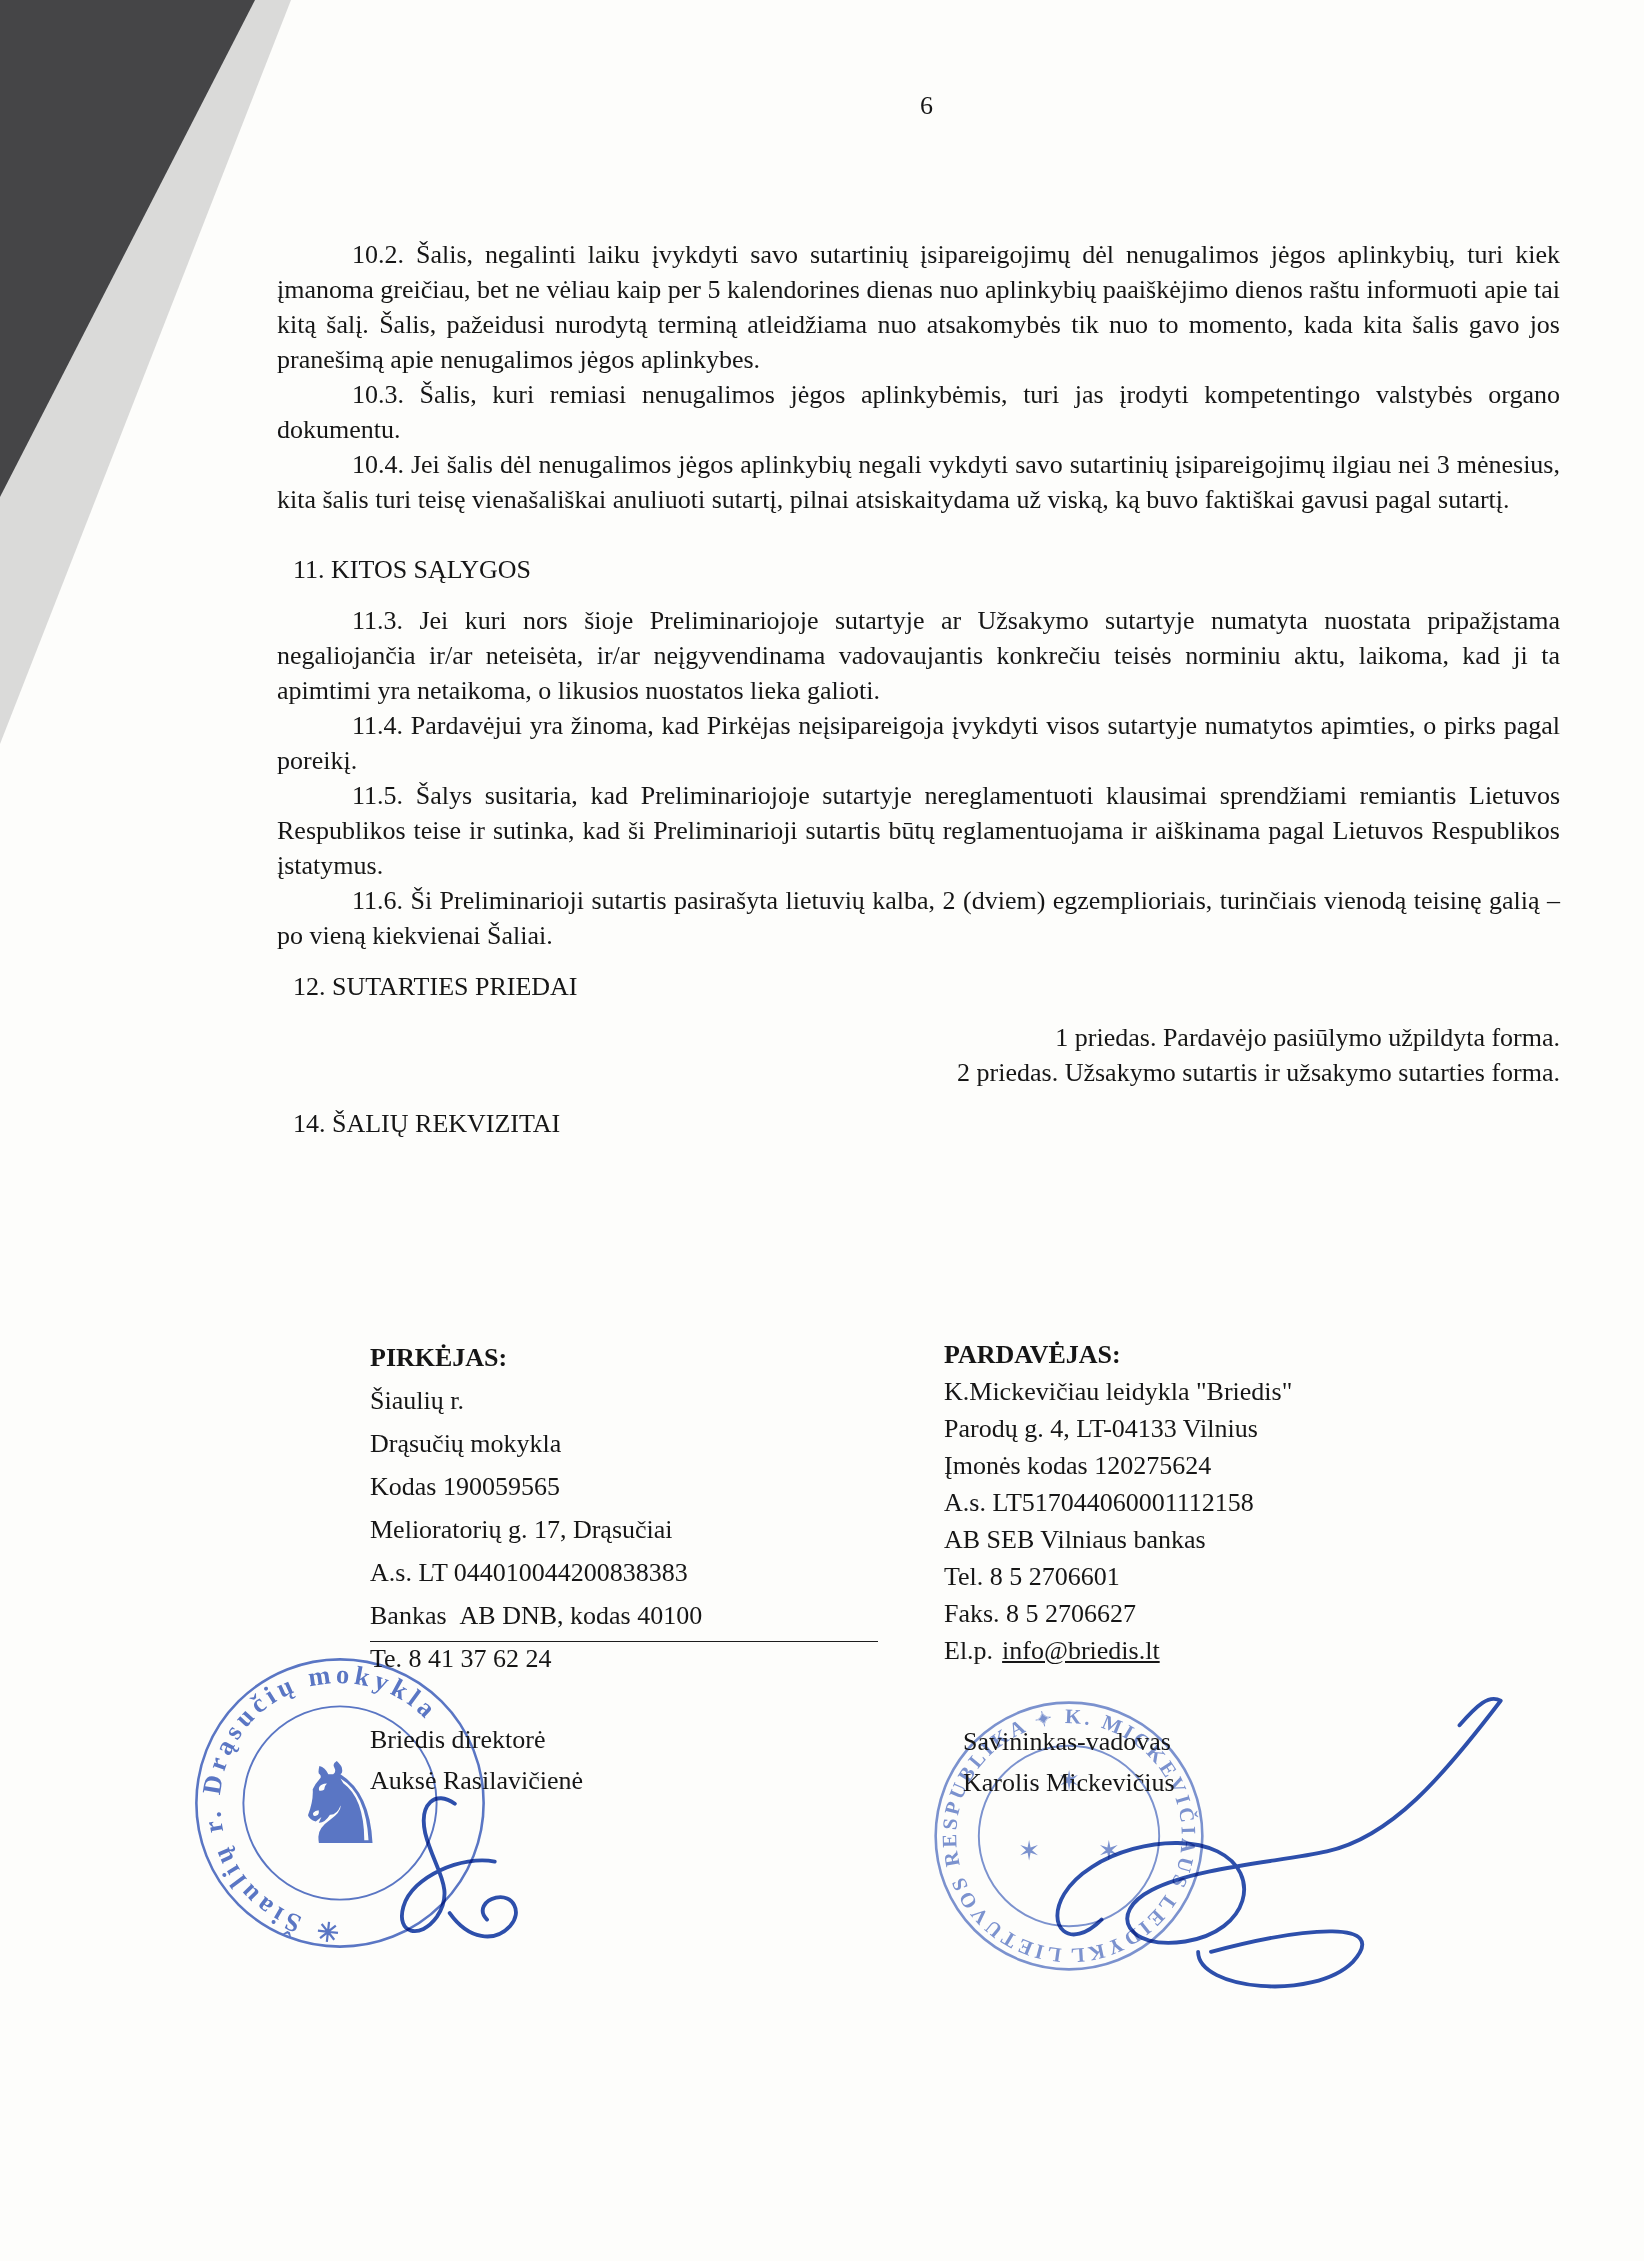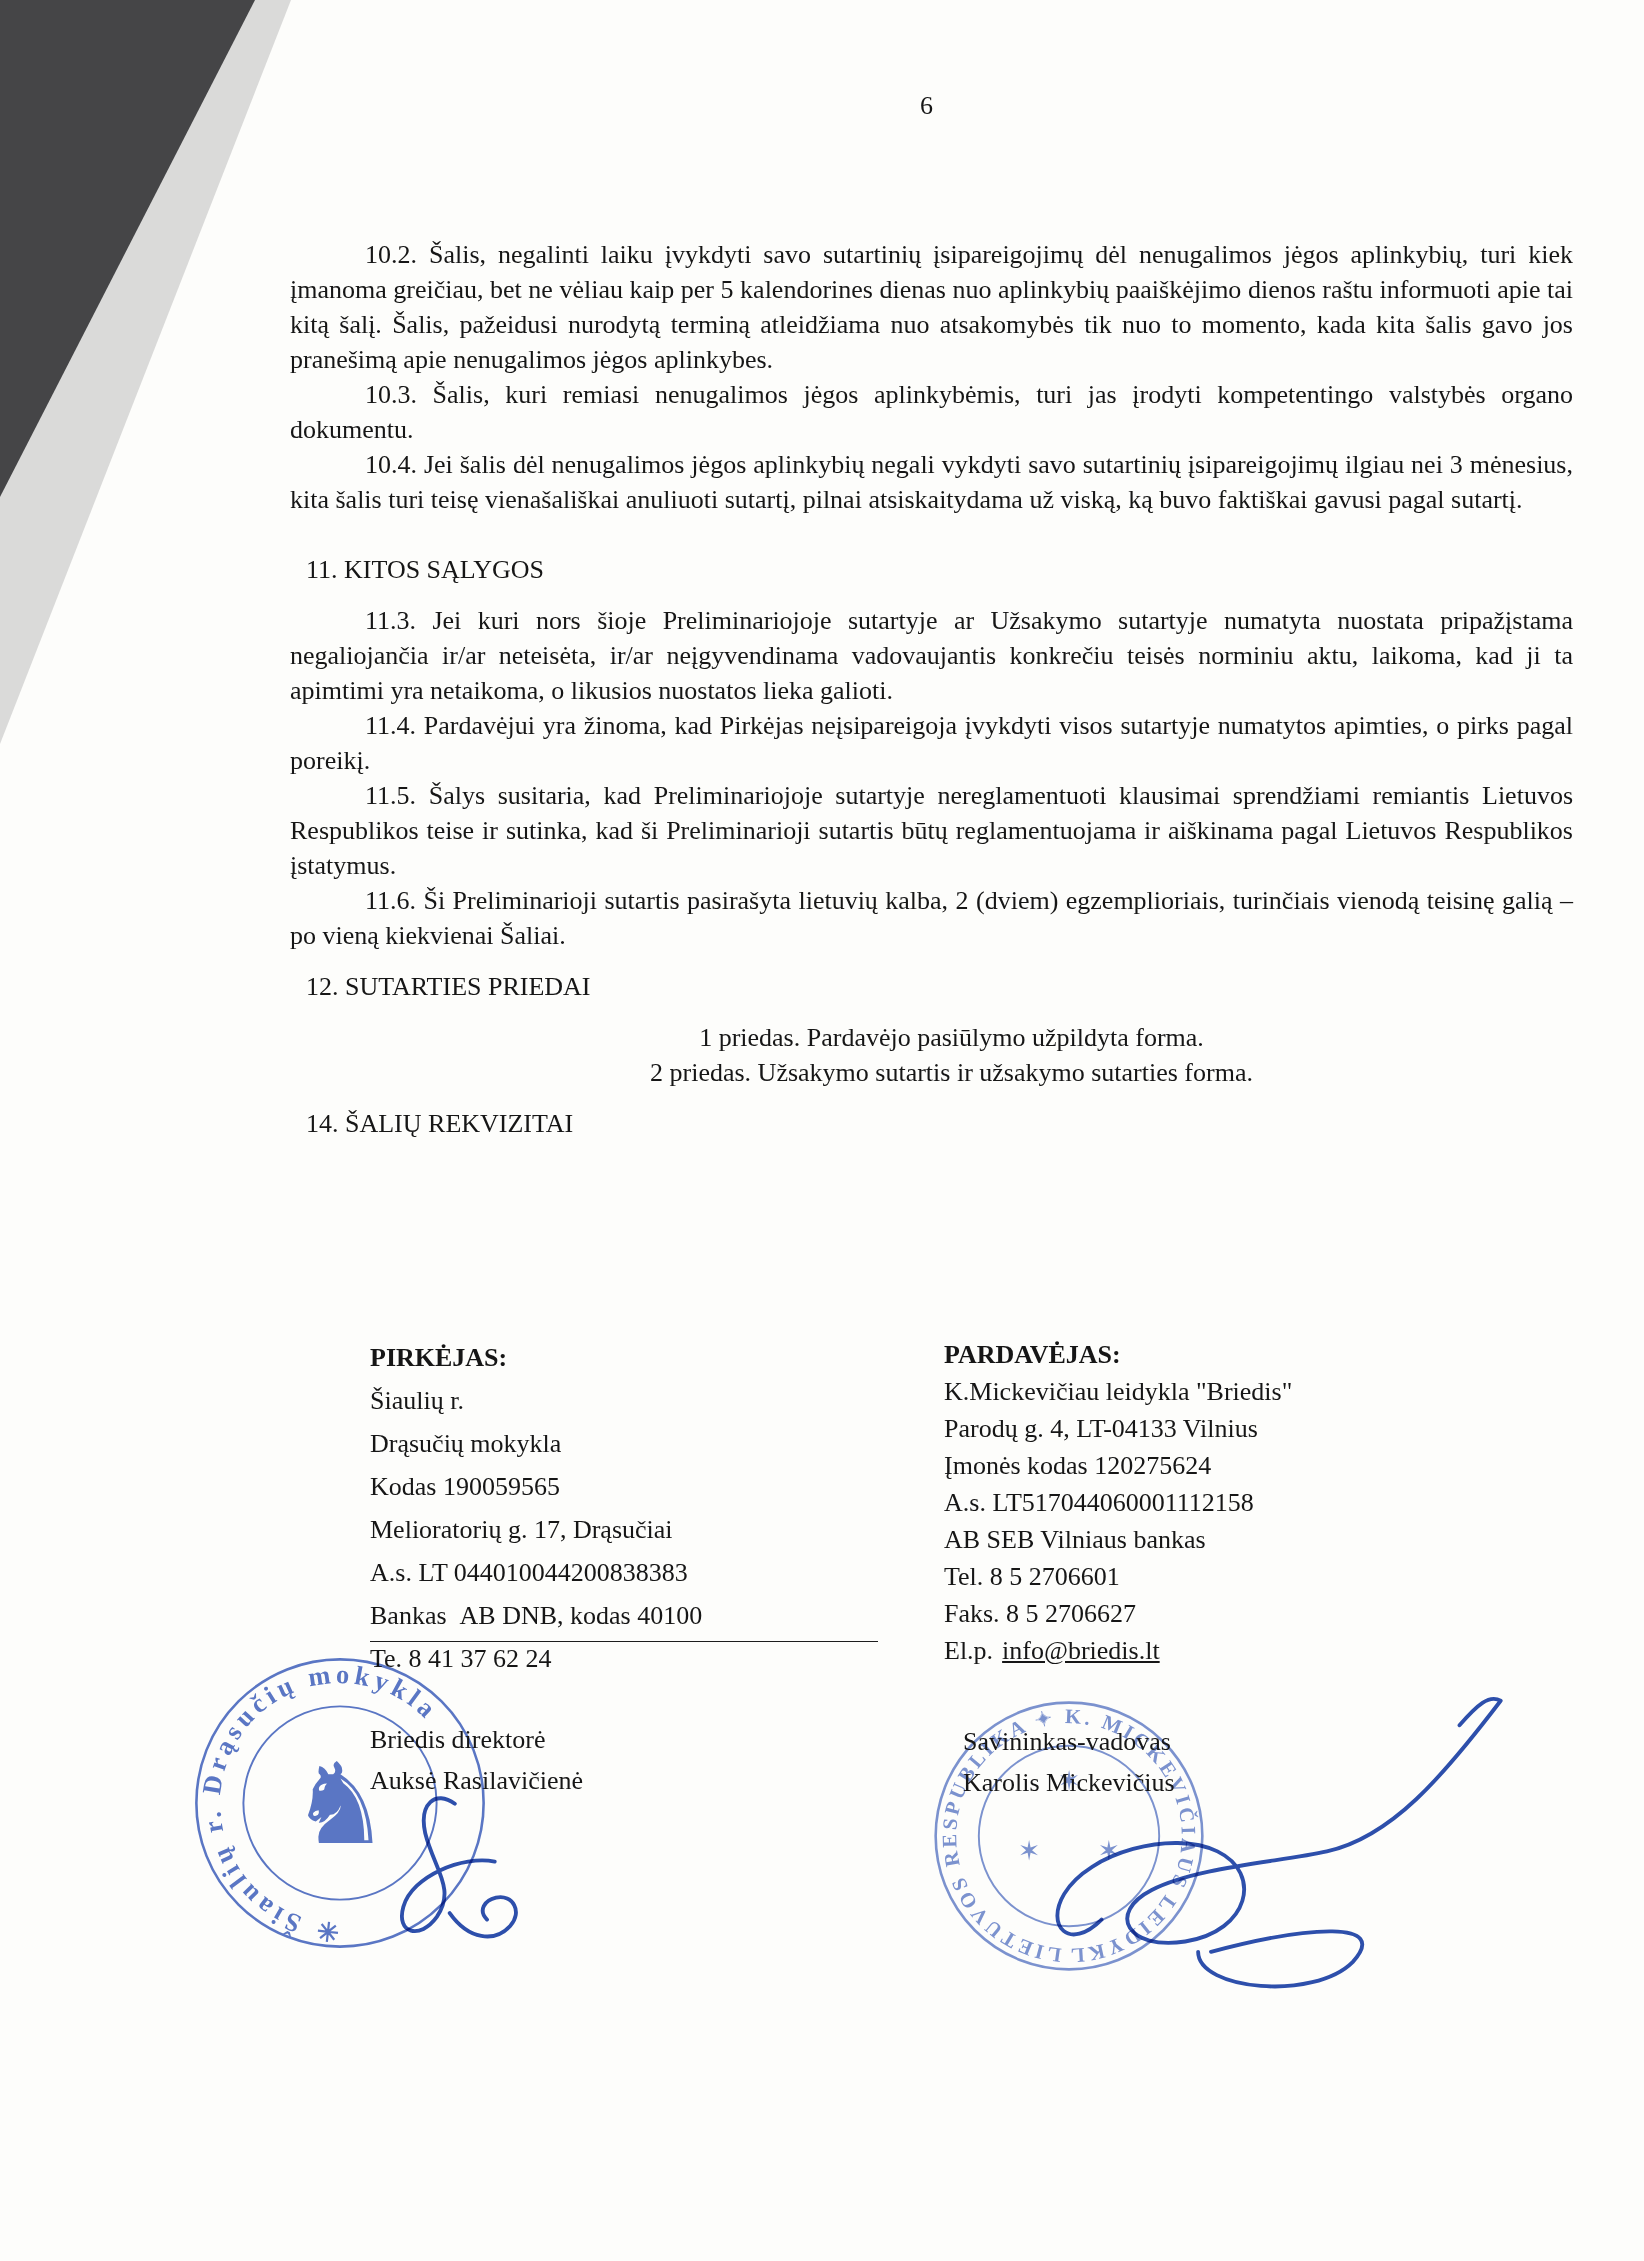--- a/index.html
+++ b/index.html
@@ -7,27 +7,27 @@
         font-family:"Liberation Serif",serif;color:#161616;overflow:hidden;}
 
   
   .corner-light{position:absolute;top:0;left:0;width:303px;height:754px;
         clip-path:polygon(0 0,291px 0,0 744px);background:#bdbdbd;opacity:.55;}
   .corner-dark{position:absolute;top:0;left:0;width:271px;height:509px;
         clip-path:polygon(0 0,255px 0,0 497px);background:#454547;}
 
   .pagenum{position:absolute;top:91px;left:920px;font-size:26px;}
 
-  .content{position:absolute;top:237px;left:290px;width:1283px;
+  .content{position:absolute;top:237px;left:277px;width:1283px;
         font-size:26px;line-height:35px;text-align:justify;}
   .para{margin:0;}
   .ind{text-indent:75px;}
   .hd{margin:16px;font-size:26px;line-height:35px;font-weight:normal;text-align:left;}
   .gap{margin-top:35px;}
-  .annex{text-indent:0;padding-left:40px;text-align:center;}
+  .annex{text-indent:0;padding-left:40px;text-align:right;}
 
   .col{position:absolute;top:1336px;font-size:26px;}
   .col-buyer{left:370px;line-height:43px;}
   .col-seller{left:944px;line-height:37px;}
   .col-title{font-weight:bold;}
   .email-label{margin-right:9px;}
   .email{text-decoration:underline;}
 
   .rule{position:absolute;top:1641px;left:370px;width:508px;height:0;
         border-top:1.9px solid #1d1d1d;}

